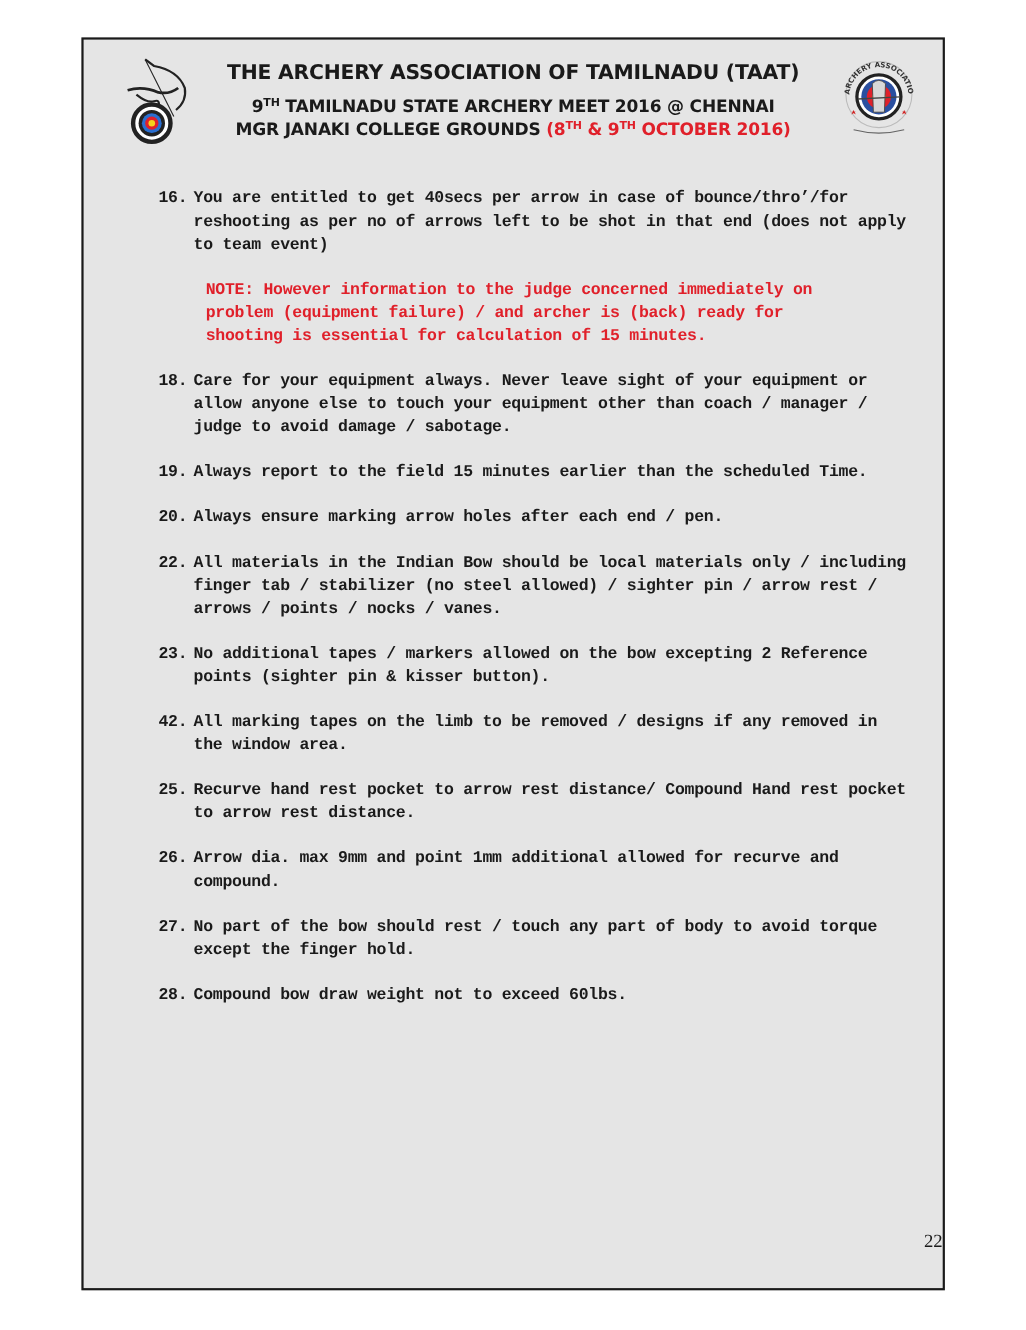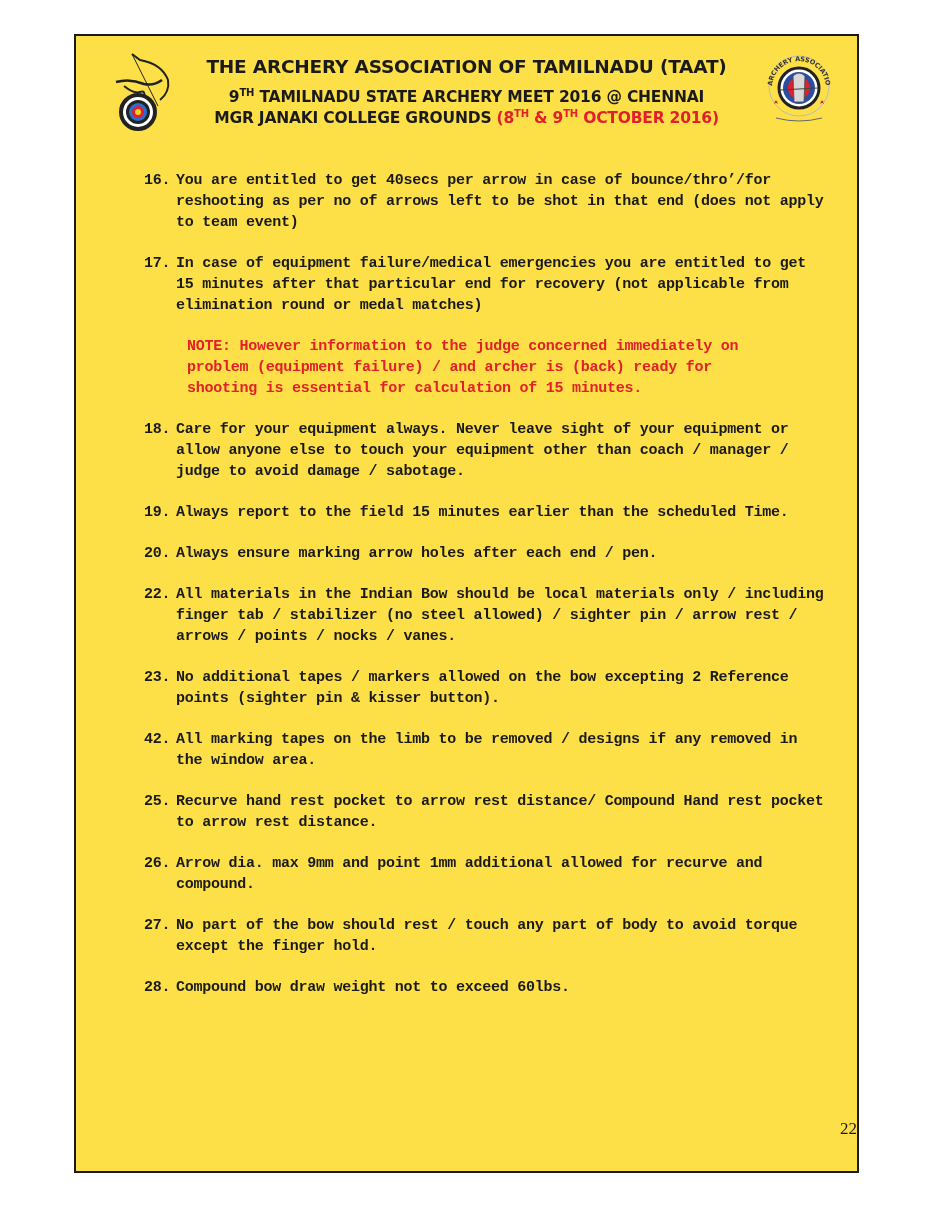--- a/index.html
+++ b/index.html
@@ -1,19 +1,19 @@
 <!DOCTYPE html>
 <html><head>
   <meta charset="utf-8">
   <style>
     html, body { margin: 0; padding: 0; background: #ffffff; }
     body { width: 933px; height: 1209px; position: relative; overflow: hidden; }
     .page-frame {
       position: absolute; left: 74px; top: 34px; width: 785px; height: 1139px;
-      border: 2px solid #1a1a1a; box-sizing: border-box; background: #fde047;
+      border: 2px solid #1a1a1a; box-sizing: border-box; background: #e5e5e5;
     }
     .header { position: absolute; left: 0; top: 0; width: 100%; height: 110px; }
     .logo-left { position: absolute; left: 34px; top: 14px; width: 74px; height: 82px; }
     .logo-right { position: absolute; left: 684px; top: 12px; width: 78px; height: 82px; }
     .title {
       position: absolute; left: 0; right: 0; top: 20px; text-align: center;
       font-family: "DejaVu Sans", sans-serif; font-weight: bold; font-size: 18.5px;
       color: #1a1a1a; letter-spacing: -0.2px;
     }
     .subtitle {
@@ -88,24 +88,20 @@
         <textPath href="#arcTxt" startOffset="2">ARCHERY ASSOCIATION OF INDIA</textPath>
       </text>
     </svg>
   </div>
 
   <div class="content">
     <div class="item">
       <span class="num">16.</span>
       <span class="txt">You are entitled to get 40secs per arrow in case of bounce/thro’/for reshooting as per no of arrows left to be shot in that end (does not apply to team event)</span>
     </div>
-    <div class="item">
-      <span class="num">17.</span>
-      <span class="txt">In case of equipment failure/medical emergencies you are entitled to get 15 minutes after that particular end for recovery (not applicable from elimination round or medal matches)</span>
-    </div>
     <div class="note">NOTE: However information to the judge concerned immediately on problem (equipment failure) / and archer is (back) ready for shooting is essential for calculation of 15 minutes.</div>
     <div class="item">
       <span class="num">18.</span>
       <span class="txt">Care for your equipment always. Never leave sight of your equipment or allow anyone else to touch your equipment other than coach / manager / judge to avoid damage / sabotage.</span>
     </div>
     <div class="item">
       <span class="num">19.</span>
       <span class="txt">Always report to the field 15 minutes earlier than the scheduled Time.</span>
     </div>
     <div class="item">

